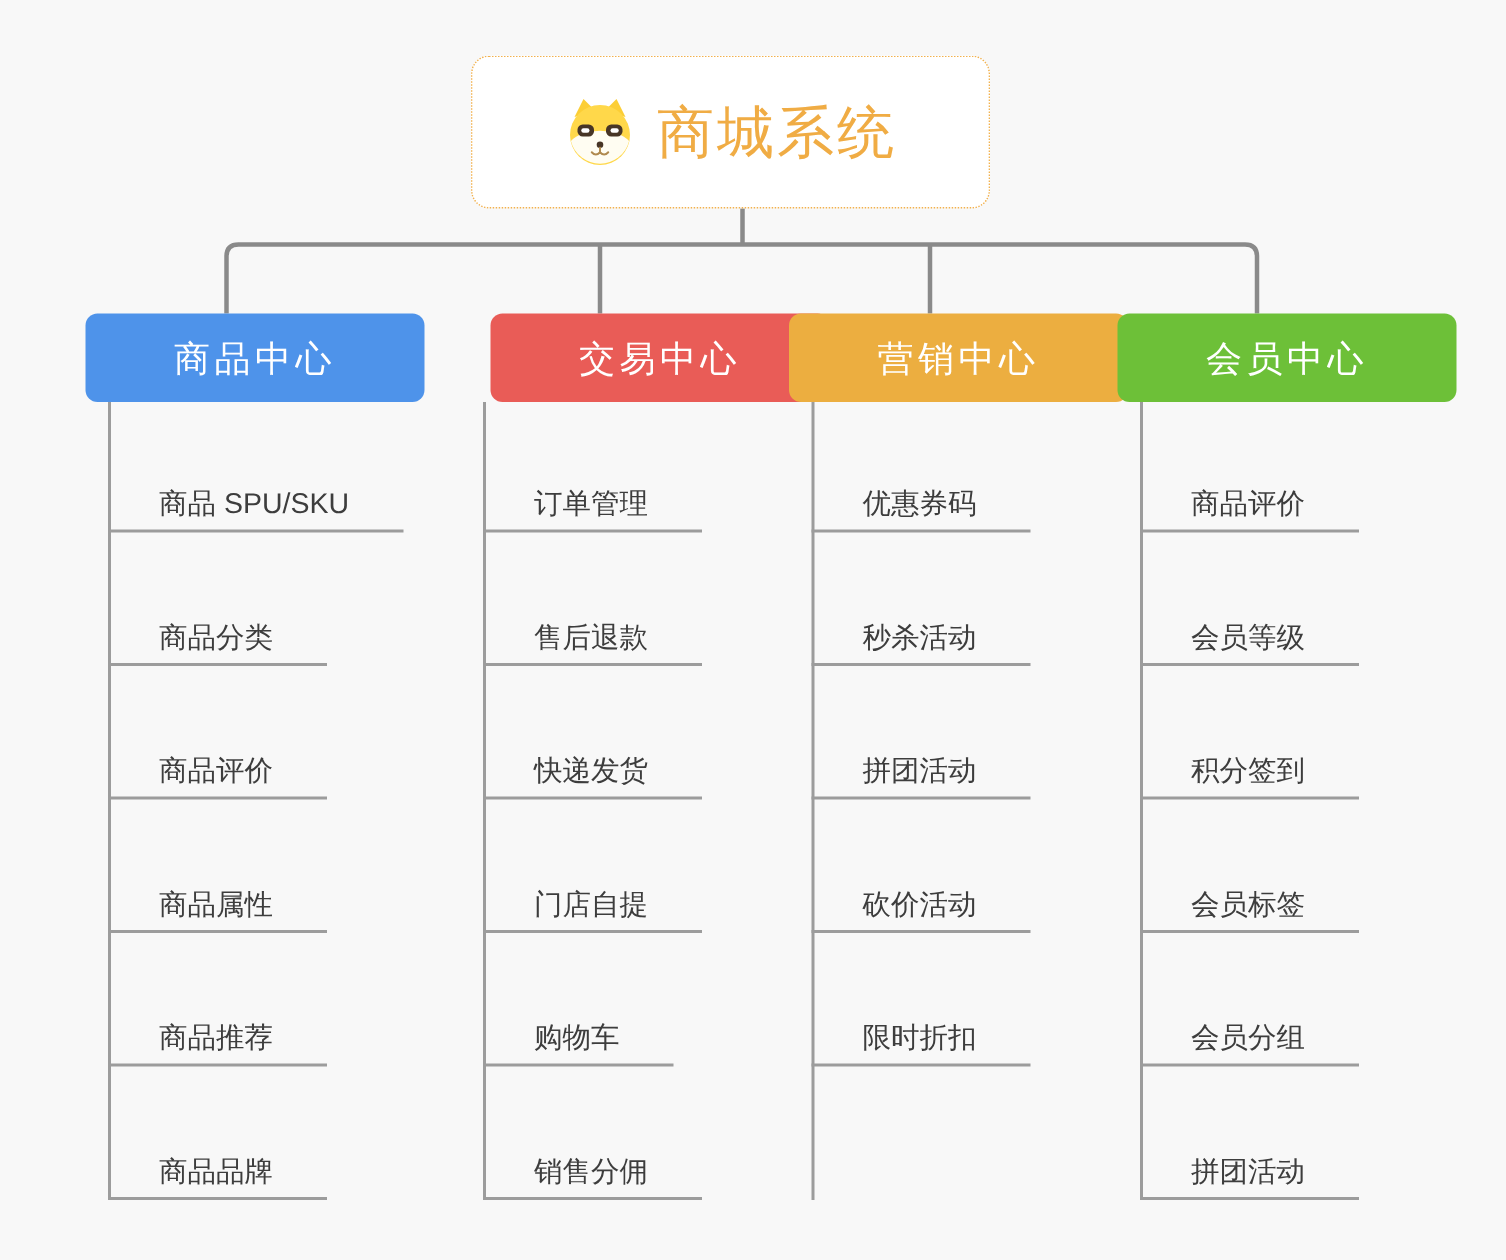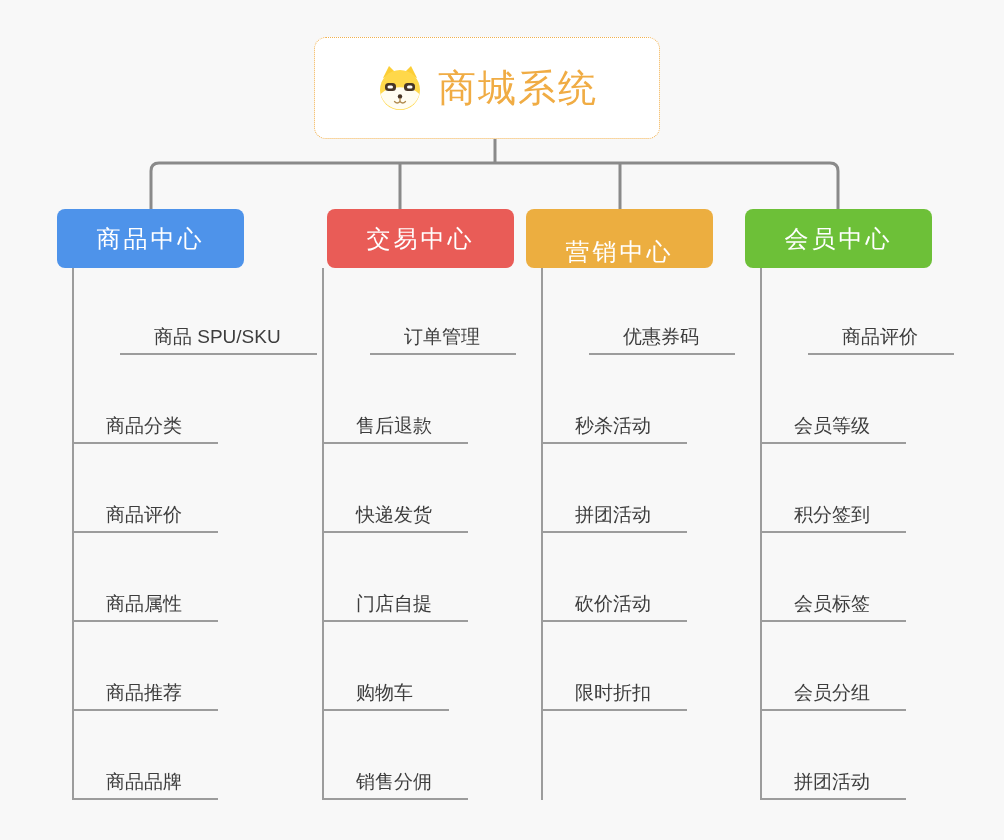--- a/index.html
+++ b/index.html
@@ -18,21 +18,21 @@
     display:flex;align-items:center;justify-content:center;gap:14px;
     box-sizing:border-box;
   }
   .root-title{
     font-size:38px;color:#f0ac44;letter-spacing:2px;font-weight:400;
     white-space:nowrap;
   }
   .root-icon{width:48px;height:48px;flex:0 0 auto;}
   
   .branch{
-    position:absolute;top:209px;width:187px;height:59px;border-radius:8px;
+    position:absolute;top:209px;width:226px;height:59px;border-radius:8px;
     display:flex;align-items:center;justify-content:center;
     color:#ffffff;font-size:24px;letter-spacing:3px;white-space:nowrap;
     cursor:default;
   }
   .branch.b0{left:57px;}
   .branch.b1{left:307px;}
   .branch.b2{left:526px;}
   .branch.b3{left:745px;}
   
   .trunk{
@@ -45,21 +45,21 @@
   
   .leaf{
     position:absolute;height:34px;box-sizing:border-box;
     padding:0 36px 2px 34px;line-height:32px;font-size:19px;color:#3d3d3d;
     border-bottom:2px solid #9c9c9c;white-space:nowrap;
   }
   .leaf.c0{left:72px;}
   .leaf.c1{left:322px;}
   .leaf.c2{left:541px;}
   .leaf.c3{left:760px;}
-  .leaf.r0{top:321px;margin-left:48px;}
+  .leaf.r0{top:321px;}
   .leaf.r1{top:410px;}
   .leaf.r2{top:499px;}
   .leaf.r3{top:588px;}
   .leaf.r4{top:677px;}
   .leaf.r5{top:766px;}
 </style>
 </head>
 <body>
 
 <div class="canvas">
@@ -87,21 +87,21 @@
     </svg>
     <span class="root-title">商城系统</span>
   </div>
 
   <div class="branch b0" style="background: rgb(78, 147, 234);">
     <span>商品中心</span>
   </div>
   <div class="branch b1" style="background: rgb(233, 92, 87); margin-left: 20px;">
     <span>交易中心</span>
   </div>
-  <div class="branch b2" style="background: rgb(236, 174, 64); align-items: flex-end;">
+  <div class="branch b2" style="background: rgb(236, 174, 64);">
     <span>营销中心</span>
   </div>
   <div class="branch b3" style="background: rgb(109, 192, 56);">
     <span>会员中心</span>
   </div>
 
   <div class="trunk t0"></div>
   <div class="trunk t1"></div>
   <div class="trunk t2"></div>
   <div class="trunk t3"></div>

